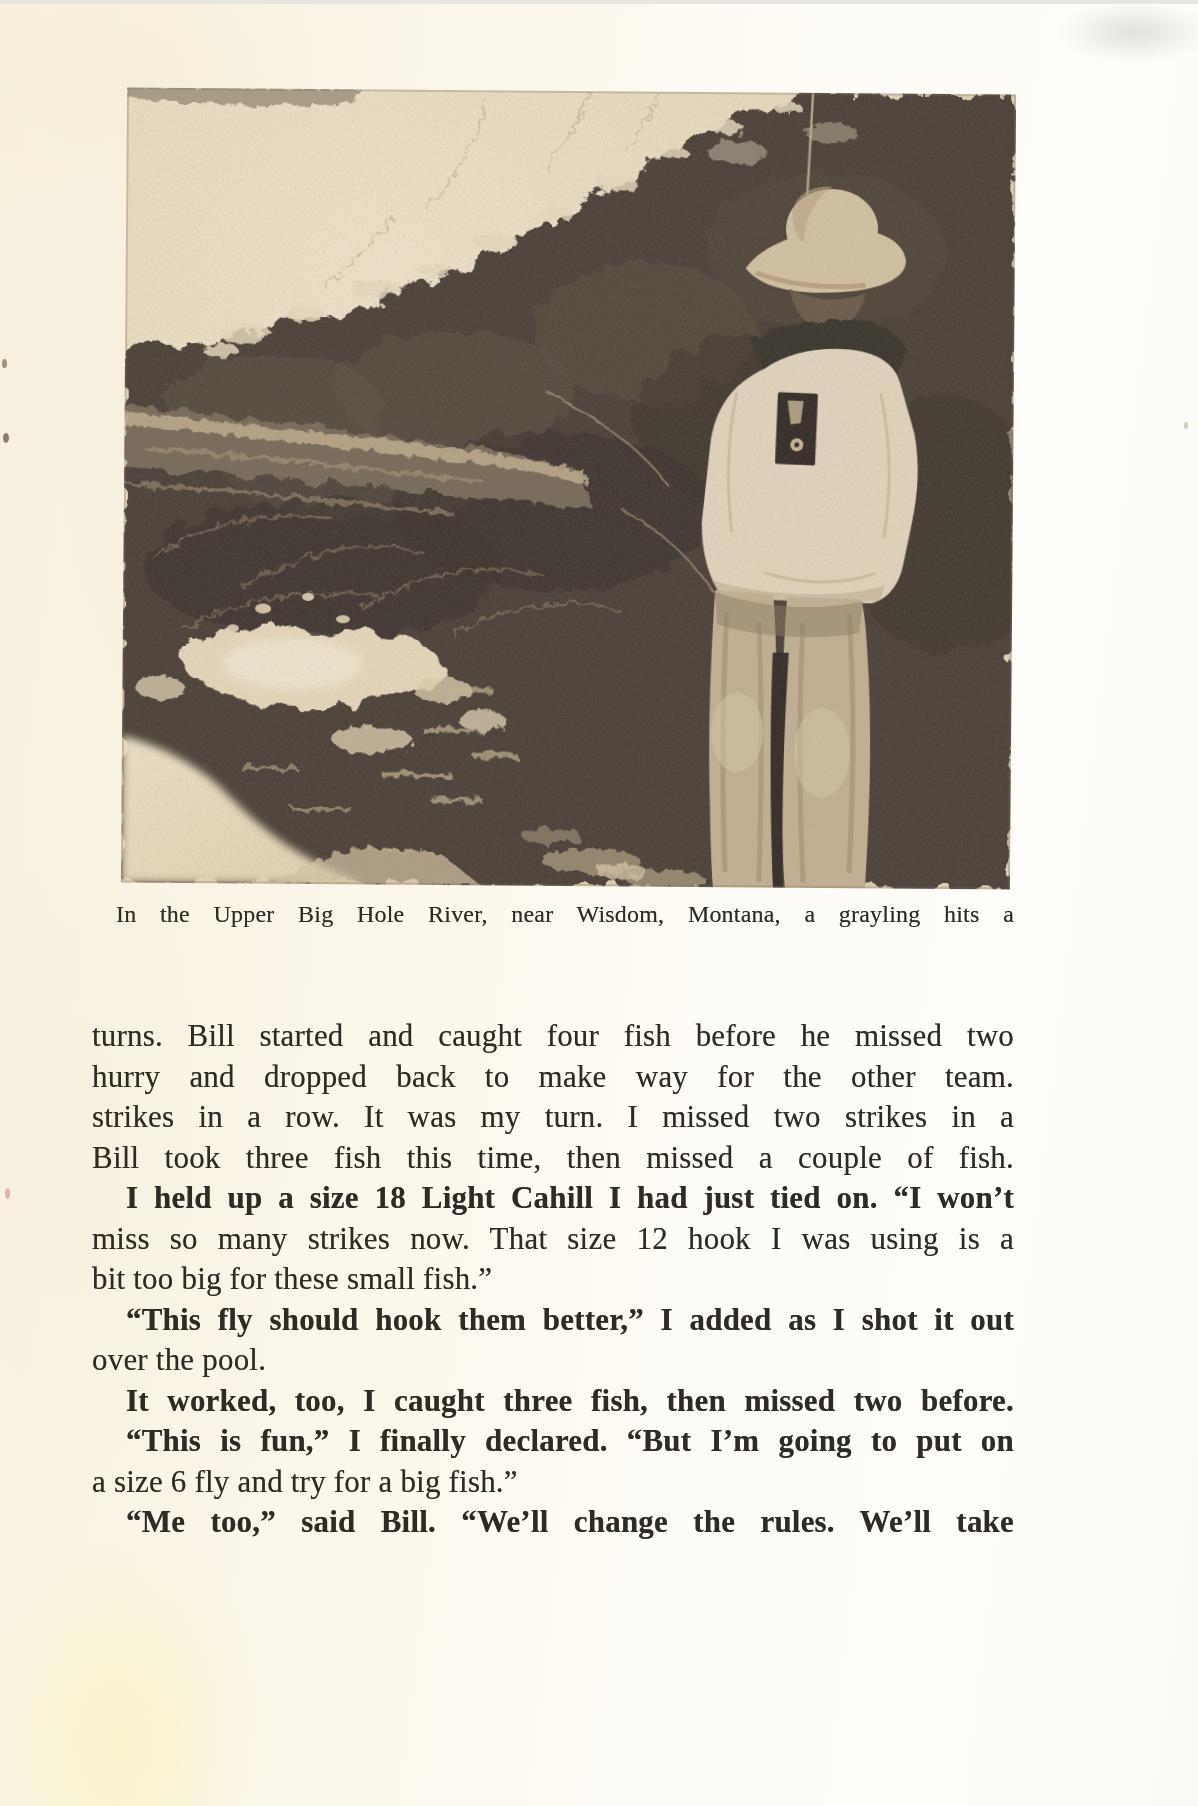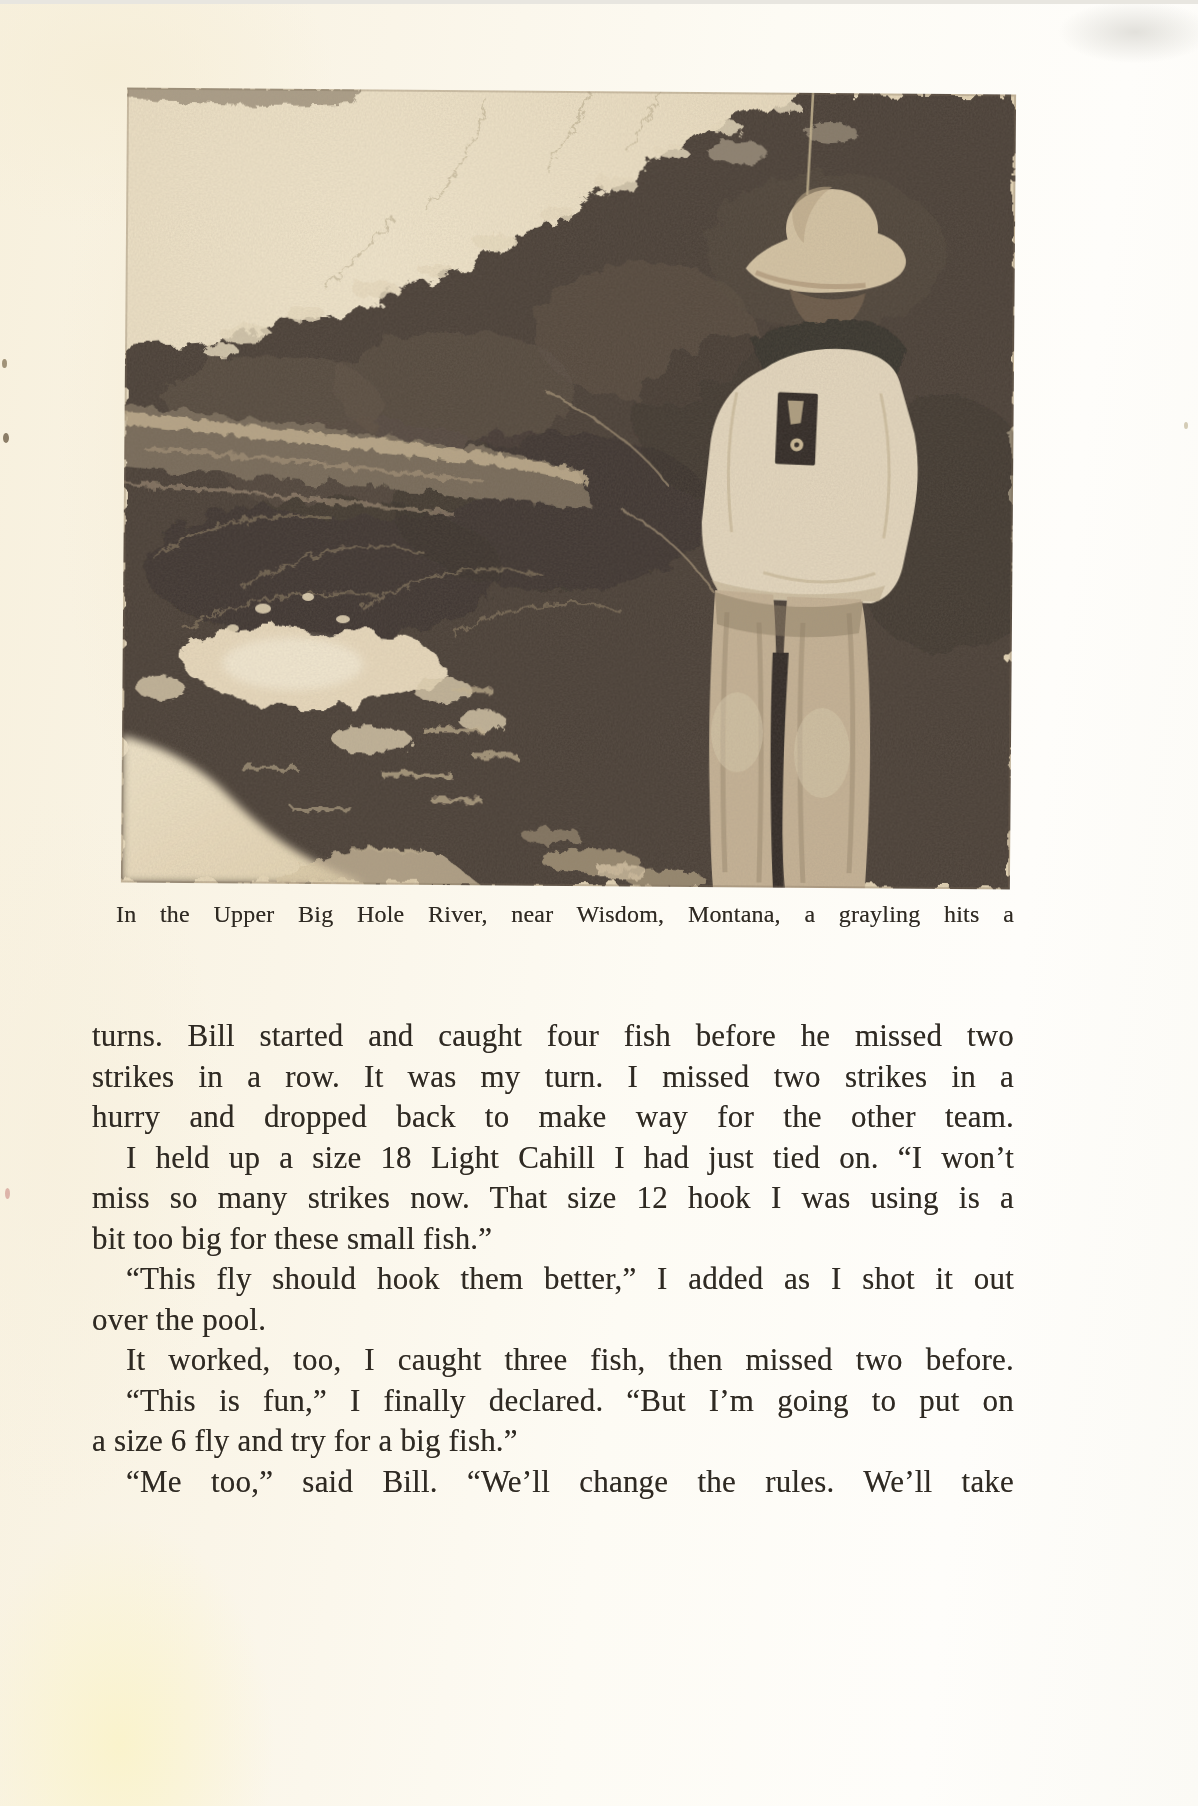--- a/index.html
+++ b/index.html
@@ -35,21 +35,21 @@
     text-shadow:0 0 .4px rgba(47,42,35,.55);
   }
   .cap-line.indent{text-indent:24px;}
   .body-text{
     position:absolute;left:92px;top:1012px;width:922px;
     font-size:31px;line-height:40.5px;
     letter-spacing:.2px;
     text-shadow:0 0 .4px rgba(47,42,35,.55);
   }
   .para{margin:0;}
-  .line.indent{text-indent:34px;}
+  .line.indent{text-indent:34px;font-weight:bold;}
   .just{text-align:justify;text-align-last:justify;}
   .speck{position:absolute;border-radius:50%;}
   .speck.s1{left:2px;top:355px;width:5px;height:9px;background:#8a7b5e;opacity:.8;}
   .speck.s2{left:3px;top:429px;width:6px;height:10px;background:#6f6048;opacity:.8;}
   .speck.s3{left:5px;top:1184px;width:5px;height:11px;background:#d8a9a0;opacity:.85;}
   .speck.s4{left:1184px;top:418px;width:4px;height:7px;background:#cfc6ae;opacity:.9;}
 </style>
 </head>
 <body>
 
@@ -247,22 +247,23 @@
     </svg>
   </div>
 
   <div class="caption">
       <div class="cap-line indent just">In the Upper Big Hole River, near Wisdom, Montana, a grayling hits a</div>
     </div>
 
   <div class="body-text">
       <div class="para">
         <div class="line just">turns. Bill started and caught four fish before he missed two</div>
+        <div class="line just">hurry and dropped back to make way for the other team.</div>
         <div class="line just">strikes in a row. It was my turn. I missed two strikes in a</div>
-        <div class="line just">hurry and dropped back to make way for the other team.</div>
+        <div class="line just">Bill took three fish this time, then missed a couple of fish.</div>
       </div>
       <div class="para">
         <div class="line just indent">I held up a size 18 Light Cahill I had just tied on. “I won’t</div>
         <div class="line just">miss so many strikes now. That size 12 hook I was using is a</div>
         <div class="line">bit too big for these small fish.”</div>
       </div>
       <div class="para">
         <div class="line just indent">“This fly should hook them better,” I added as I shot it out</div>
         <div class="line">over the pool.</div>
       </div>

